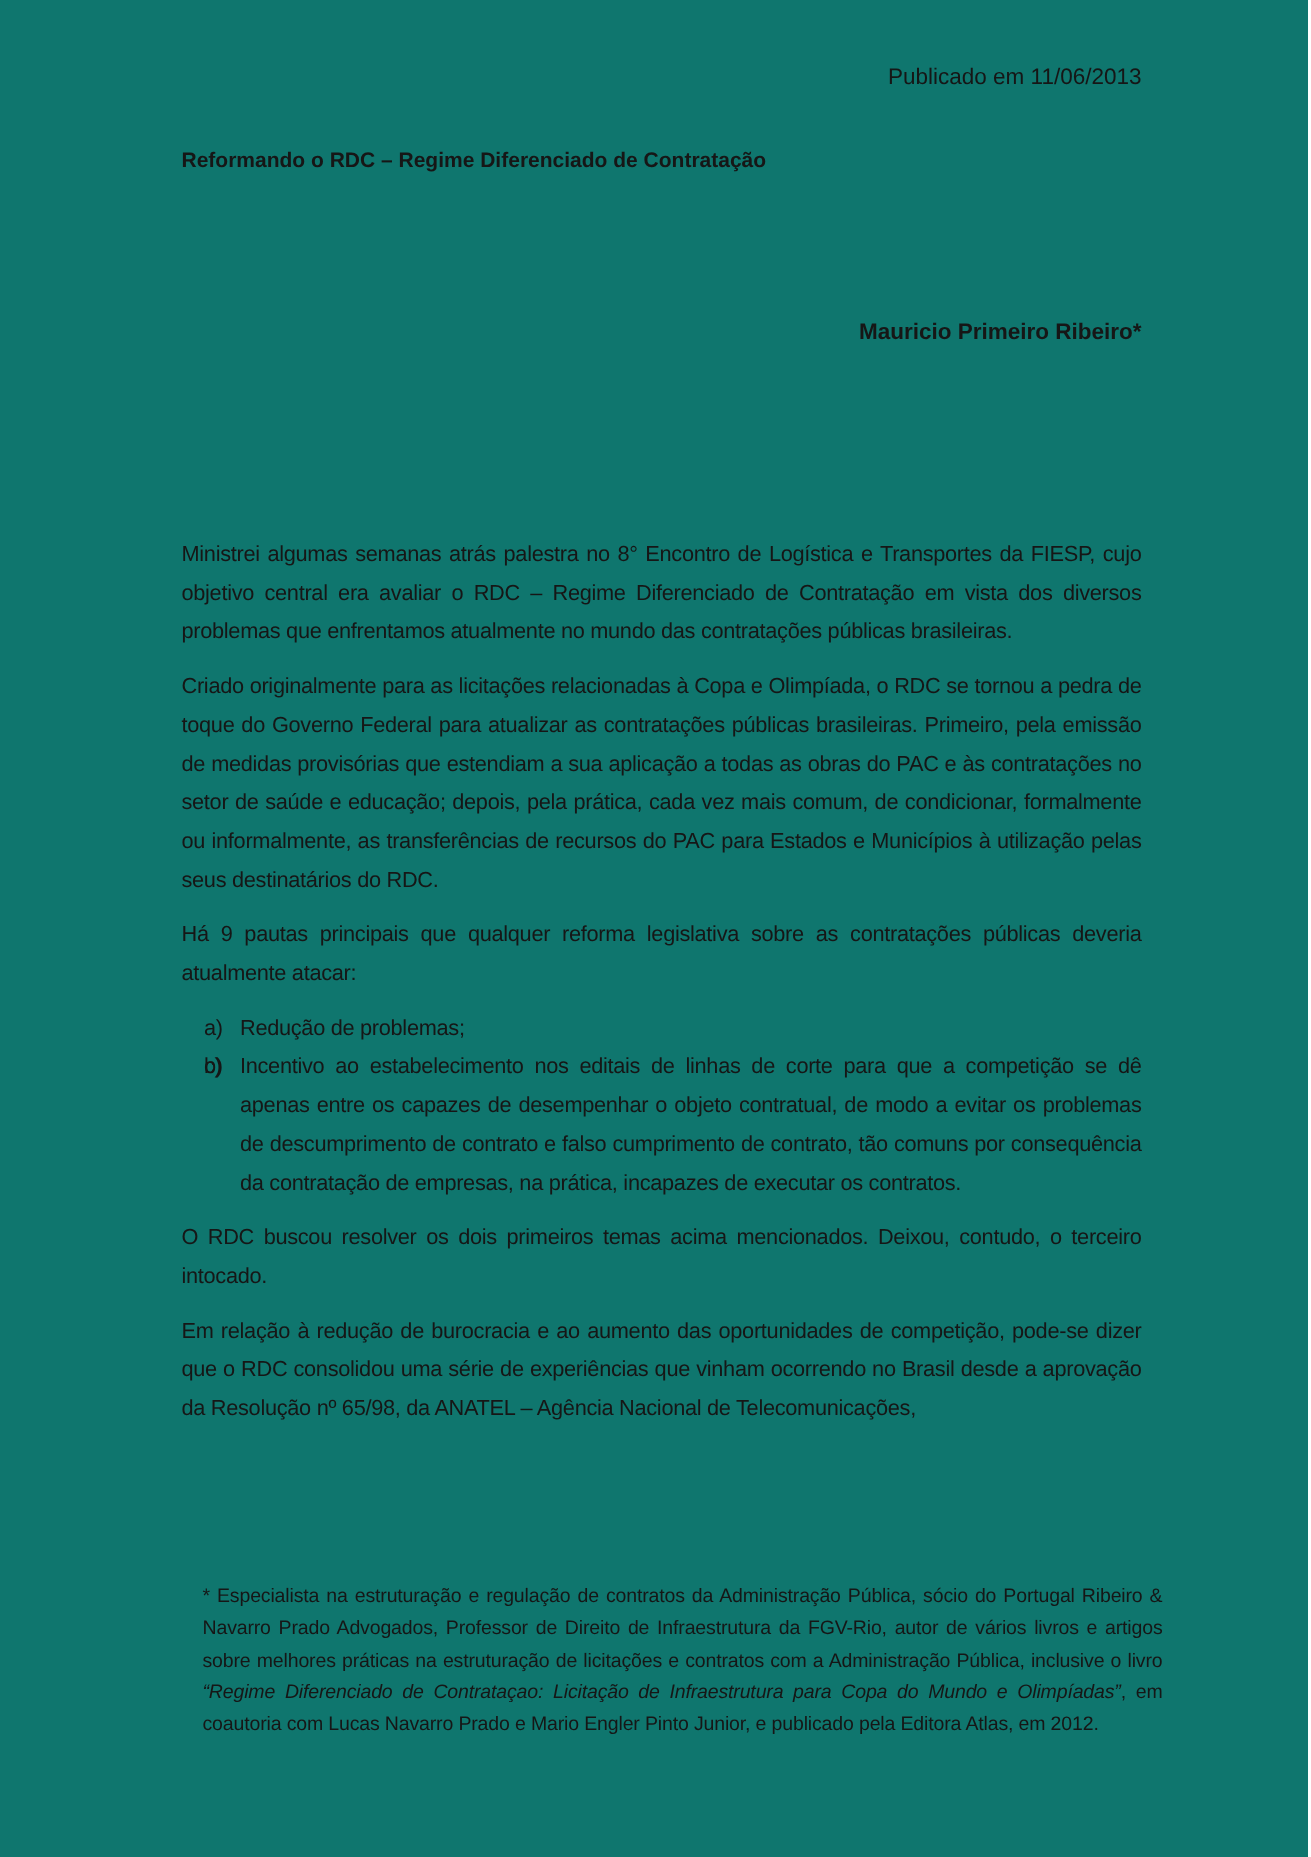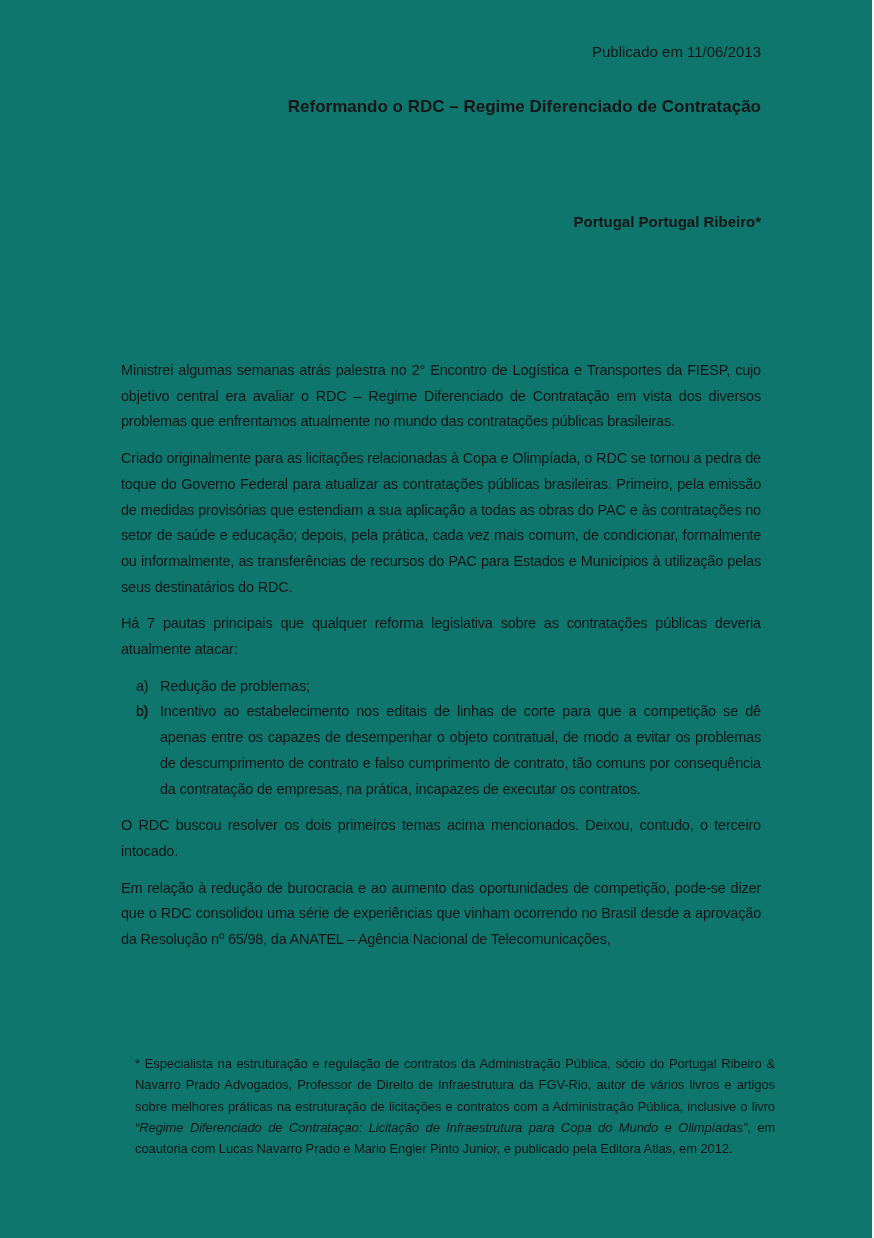--- a/index.html
+++ b/index.html
@@ -23,23 +23,23 @@
     width: 640px;
   }
   .published {
     margin-top: 42px;
     text-align: right;
     font-size: 15px;
     line-height: 19px;
   }
   .title {
     margin: 35px 0 0 0;
-    text-align: right;
+    text-align: left;
     font-weight: 700;
-    font-size: 17px;
+    font-size: 14px;
     line-height: 21px;
   }
   .author {
     margin-top: 94px;
     text-align: right;
     font-weight: 700;
     font-size: 15px;
     line-height: 21px;
   }
   .para {
@@ -85,28 +85,28 @@
 </head>
 <body>
 
 <div class="page">
   <div class="content">
 
     <div class="published">Publicado em 11/06/2013</div>
 
     <div class="title">Reformando o RDC – Regime Diferenciado de Contratação</div>
 
-    <div class="author">Portugal Portugal Ribeiro*</div>
+    <div class="author">Mauricio Primeiro Ribeiro*</div>
 
-    <p class="para first">Ministrei algumas semanas atrás palestra no 2° Encontro de Logística e Transportes da FIESP, cujo objetivo central era avaliar o RDC – Regime Diferenciado de Contratação em vista dos diversos problemas que enfrentamos atualmente no mundo das contratações públicas brasileiras.</p>
+    <p class="para first">Ministrei algumas semanas atrás palestra no 8° Encontro de Logística e Transportes da FIESP, cujo objetivo central era avaliar o RDC – Regime Diferenciado de Contratação em vista dos diversos problemas que enfrentamos atualmente no mundo das contratações públicas brasileiras.</p>
 
     <p class="para">Criado originalmente para as licitações relacionadas à Copa e Olimpíada, o RDC se tornou a pedra de toque do Governo Federal para atualizar as contratações públicas brasileiras. Primeiro, pela emissão de medidas provisórias que estendiam a sua aplicação a todas as obras do PAC e às contratações no setor de saúde e educação; depois, pela prática, cada vez mais comum, de condicionar, formalmente ou informalmente, as transferências de recursos do PAC para Estados e Municípios à utilização pelas seus destinatários do RDC.</p>
 
 
-    <p class="para">Há 7 pautas principais que qualquer reforma legislativa sobre as contratações públicas deveria atualmente atacar:</p>
+    <p class="para">Há 9 pautas principais que qualquer reforma legislativa sobre as contratações públicas deveria atualmente atacar:</p>
 
     <div class="blist">
       <div class="blist-item">
         <span class="marker">a)</span>
         <span>Redução de problemas;</span>
       </div>
       <div class="blist-item">
         <span class="marker">b)</span>
       </div>
       <div class="blist-item">

